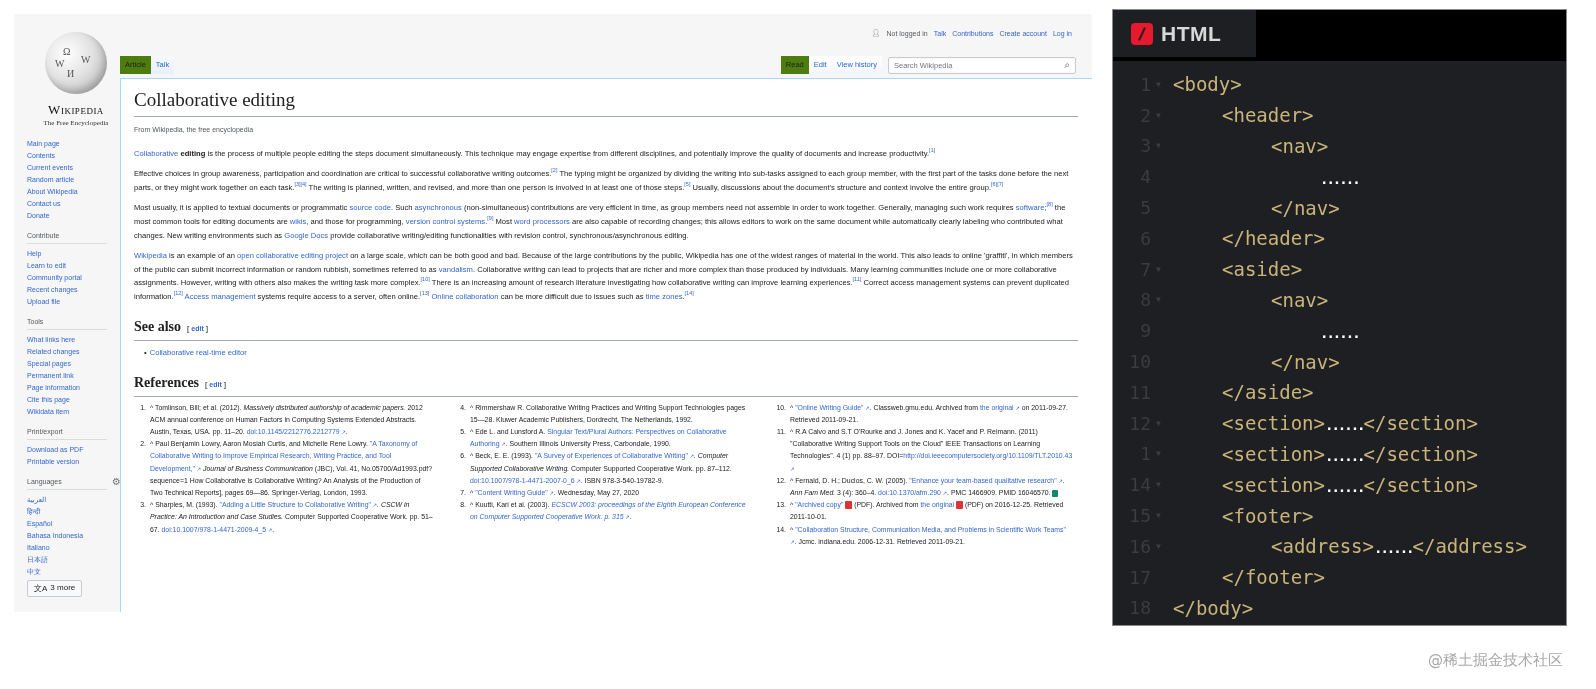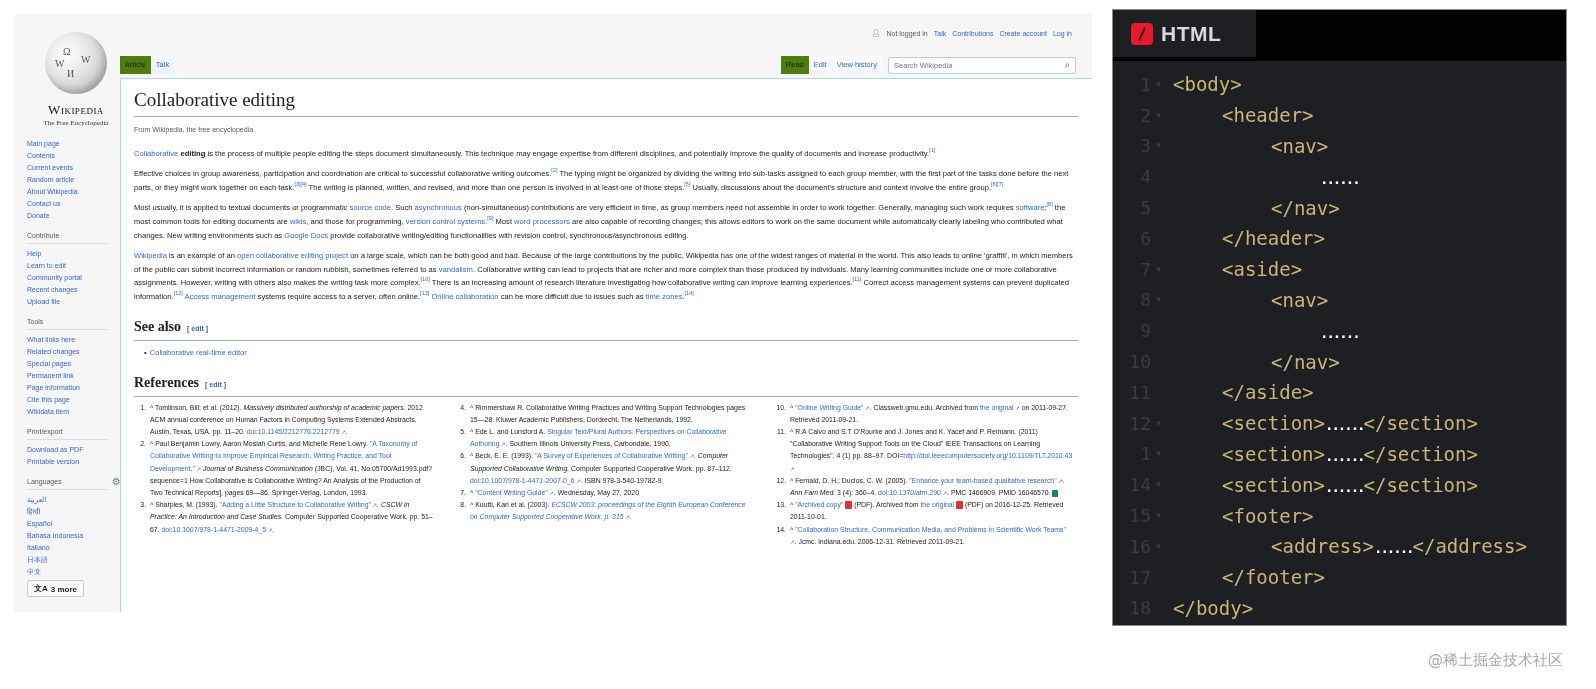--- a/index.html
+++ b/index.html
@@ -15,21 +15,21 @@
     position: relative; box-shadow: inset -3px -4px 6px rgba(0,0,0,0.18); }
   .globe span { position: absolute; font-family: "Liberation Serif", serif; color: #555; font-size: 10px; }
   .wordmark { font-family: "Liberation Serif", serif; font-size: 13px; letter-spacing: 0.5px; margin-top: 8px; color: #111; font-variant: small-caps; }
   .tagline { font-family: "Liberation Serif", serif; font-size: 7px; color: #333; margin-top: 1px; }
 
   .sidebar { position: absolute; left: 13px; top: 124px; width: 92px; font-size: 7px; }
   .sb-group { margin-bottom: 10px; }
   .sb-head { color: #54595d; font-size: 7px; padding-bottom: 4px; border-bottom: 1px solid #dcdcdc; margin-bottom: 4px; width: 80px; position: relative; }
   .sb-item { display: block; line-height: 12px; color: #3366cc; white-space: nowrap; }
   .gear { position: absolute; right: -14px; top: -2px; font-size: 10px; color: #72777d; }
-  .more-btn { display: inline-flex; align-items: flex-end; gap: 3px; border: 1px solid #c8ccd1; border-radius: 2px; padding: 2px 6px; margin-top: 2px; color: #202122; font-size: 8px; background: #f8f9fa; font-weight: bold; }
+  .more-btn { display: inline-flex; align-items: flex-start; gap: 3px; border: 1px solid #c8ccd1; border-radius: 2px; padding: 2px 6px; margin-top: 2px; color: #202122; font-size: 8px; background: #f8f9fa; }
 
   .content { position: absolute; left: 106px; top: 64px; width: 972px; height: 540px; background: #ffffff; border: 1px solid #a7d7f9; border-right: none; }
   .user-links { position: absolute; right: 20px; top: 15px; font-size: 7px; color: #54595d; display: flex; gap: 6px; align-items: center; }
   .user-links .lnk { color: #3366cc; }
 
   .tabs-left { position: absolute; left: 106px; top: 42px; display: flex; font-size: 7.5px; }
   .tab { padding: 4px 5px 5px; background: linear-gradient(#ffffff, #f1f6fc); }
   .tab.selected { background: #4d7c0f; color: #202122; }
   .tab.talk { color: #3366cc; background: linear-gradient(#f5f9ff, #e7f0fb); }
   .tabs-right { position: absolute; right: 16px; top: 42px; display: flex; align-items: center; font-size: 7.5px; }

